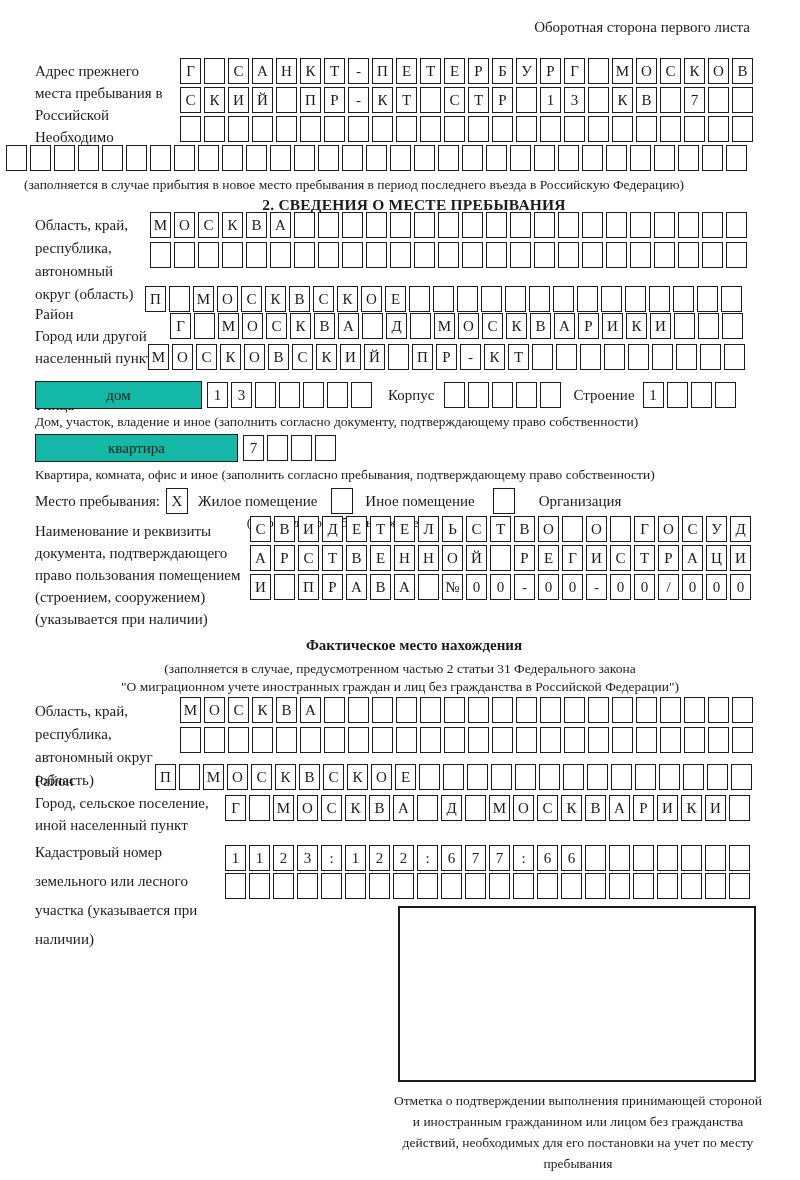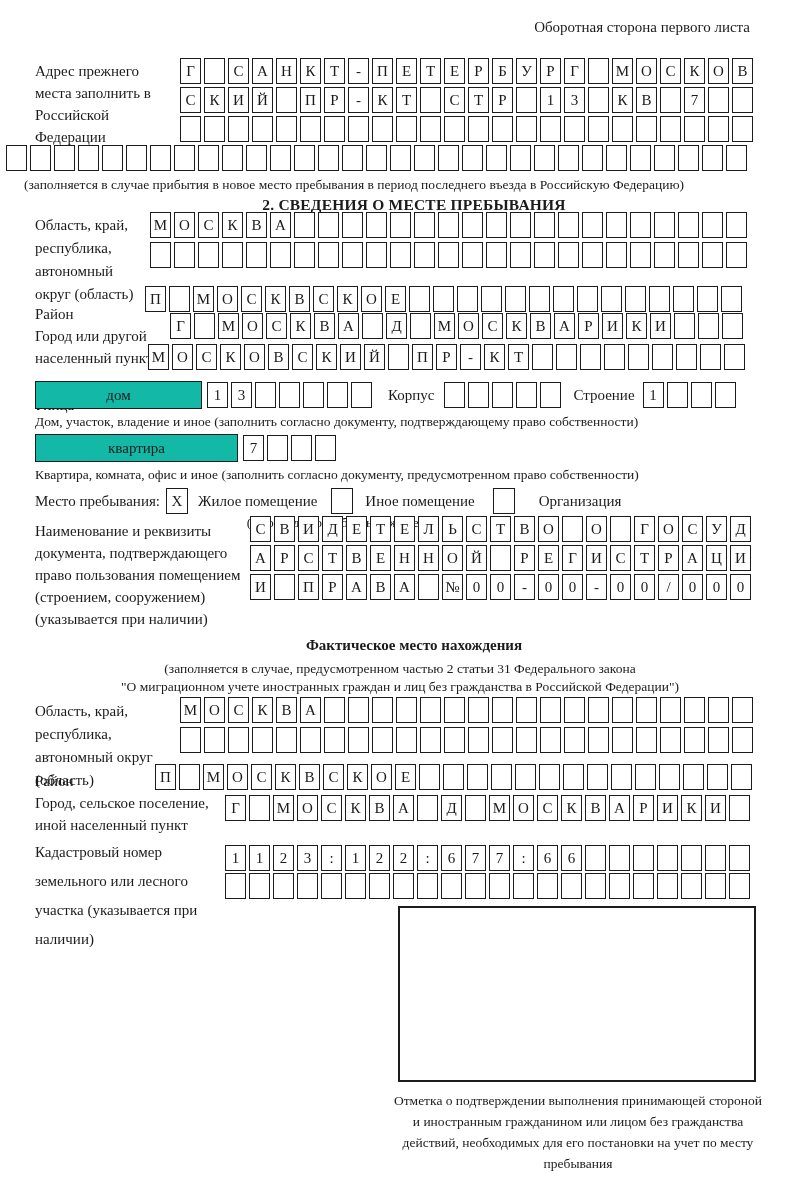--- a/index.html
+++ b/index.html
@@ -18,21 +18,21 @@
   .h2{font-size:15.5px;letter-spacing:.2px;}
   .stamp-box{box-sizing:border-box;border:2px solid #1c1c1c;background:#fff;}
 </style>
 </head>
 <body>
 
 <div class="page">
 
   <div class="abs lbl" style="left:400px;top:16px;width:350px;text-align:right;">Оборотная сторона первого листа</div>
 
-  <div class="abs lbl" style="left:35px;top:60px;width:140px;">Адрес прежнего места заполнить в Российской Федерации</div>
+  <div class="abs lbl" style="left:35px;top:60px;width:140px;">Адрес прежнего места пребывания в Российской Необходимо</div>
   <div class="abs cellrow" style="left:180px;top:58px;">
       <span class="cell">Г</span>
       <span class="cell"></span>
       <span class="cell">С</span>
       <span class="cell">А</span>
       <span class="cell">Н</span>
       <span class="cell">К</span>
       <span class="cell">Т</span>
       <span class="cell">-</span>
       <span class="cell">П</span>
@@ -314,21 +314,21 @@
 
   <div class="abs inline-line" style="left:35px;top:434px;">
     <div class="widebox" style="width:203px;">квартира</div>
     <div class="cellrow" style="margin-left:5px;">
         <span class="cell">7</span>
         <span class="cell"></span>
         <span class="cell"></span>
         <span class="cell"></span>
       </div>
   </div>
-  <div class="abs note" style="left:35px;top:466px;width:740px;">Квартира, комната, офис и иное (заполнить согласно документу, предусмотренном право собственности)</div>
+  <div class="abs note" style="left:35px;top:466px;width:740px;">Квартира, комната, офис и иное (заполнить согласно пребывания, подтверждающему право собственности)</div>
 
   <div class="abs inline-line" style="left:35px;top:488px;">
     <span class="lbl">Место пребывания:</span>
     <span class="checkbox" style="margin-left:6px;">X</span>
     <span class="lbl" style="margin-left:10px;">Жилое помещение</span>
     <span class="checkbox" style="margin-left:14px;"></span>
     <span class="lbl" style="margin-left:12px;">Иное помещение</span>
     <span class="checkbox" style="margin-left:18px;"></span>
     <span class="lbl" style="margin-left:24px;">Организация</span>
   </div>

